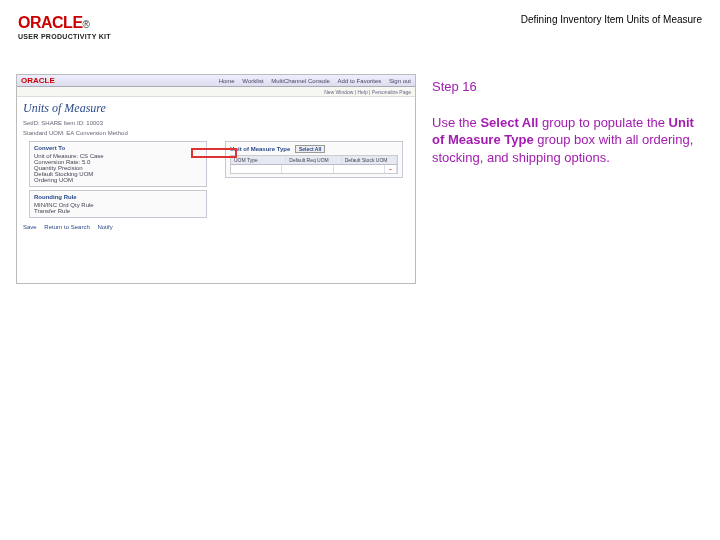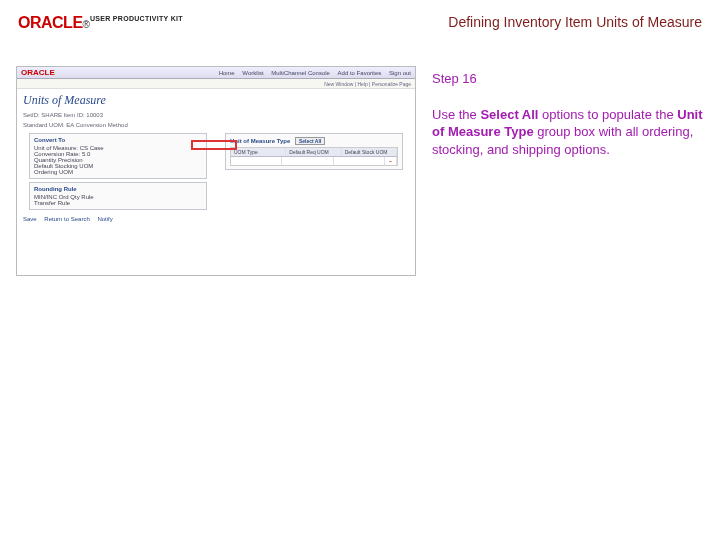--- a/index.html
+++ b/index.html
@@ -11,24 +11,24 @@
     font-size: 12px;
     color: #333;
     position: relative;
   }
   .header {
     padding: 14px 18px 6px 18px;
     display: flex;
     align-items: flex-start;
     justify-content: space-between;
   }
-  .logo-block { display: flex; font-size: 10px; }
+  .logo-block { display: flex; flex-direction: column; font-size: 10px; }
   .oracle-logo { font-weight: bold; color: #c00; font-size: 16px; letter-spacing: -0.5px; }
   .upk { font-size: 7px; font-weight: bold; letter-spacing: 0.3px; color: #222; margin-top: 1px; }
-  .title { font-size: 14px; color: #7f1d1d; }
+  .title { font-size: 10px; color: #000000; }
   .main {
     display: flex;
     padding: 8px 16px;
     gap: 16px;
   }
   .screenshot-thumb {
     width: 400px;
     height: 210px;
     border: 1px solid #bbb;
     background: #fff;
@@ -140,16 +140,16 @@
       <span class="lk">Save</span>
       <span class="lk">Return to Search</span>
       <span class="lk">Notify</span>
     </div>
     <div class="thumb-highlight"></div>
   </div>
 
   <div class="right-pane">
     <div class="step-label">Step 16</div>
     <div class="instruction">
-      <span>Use the </span><b>Select All</b><span> options to populate the </span><b>Unit of Measure Type</b><span> group box with all ordering, stocking, and shipping options.</span>
+      <span>Use the </span><b>Select All</b><span> group to populate the </span><b>Unit of Measure Type</b><span> group box with all ordering, stocking, and shipping options.</span>
     </div>
   </div>
 </div>
 
 </body></html>

